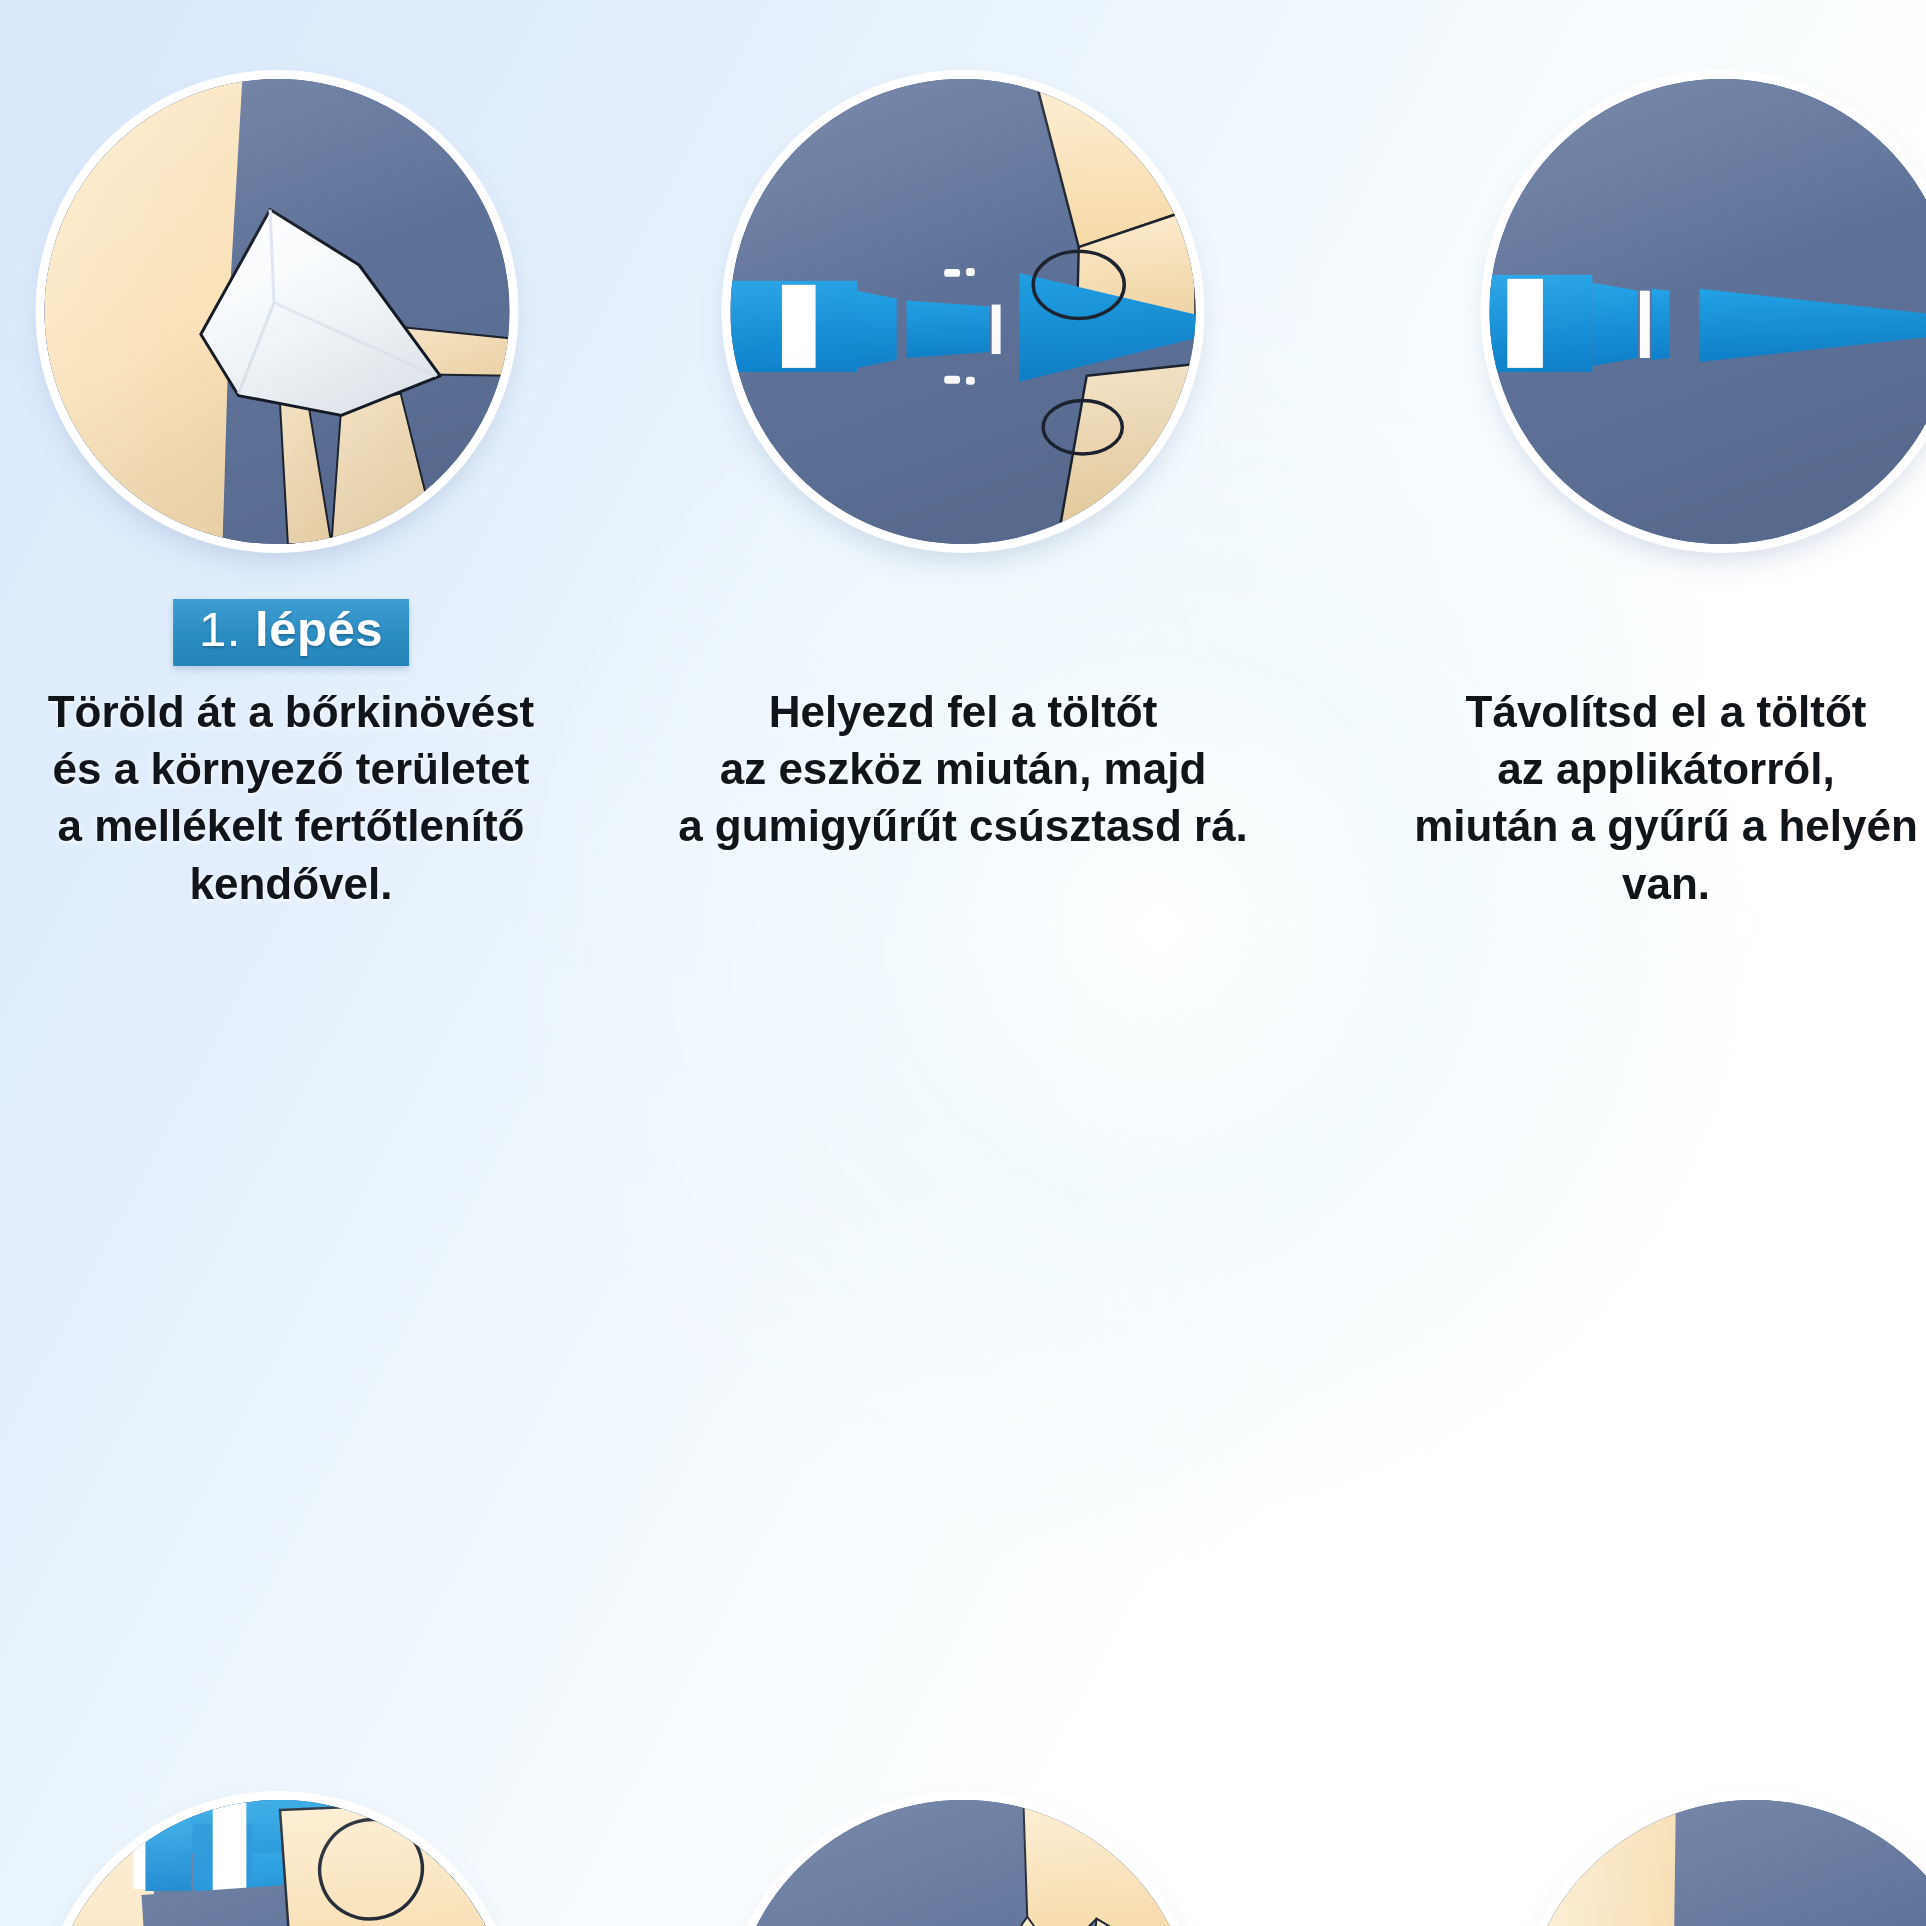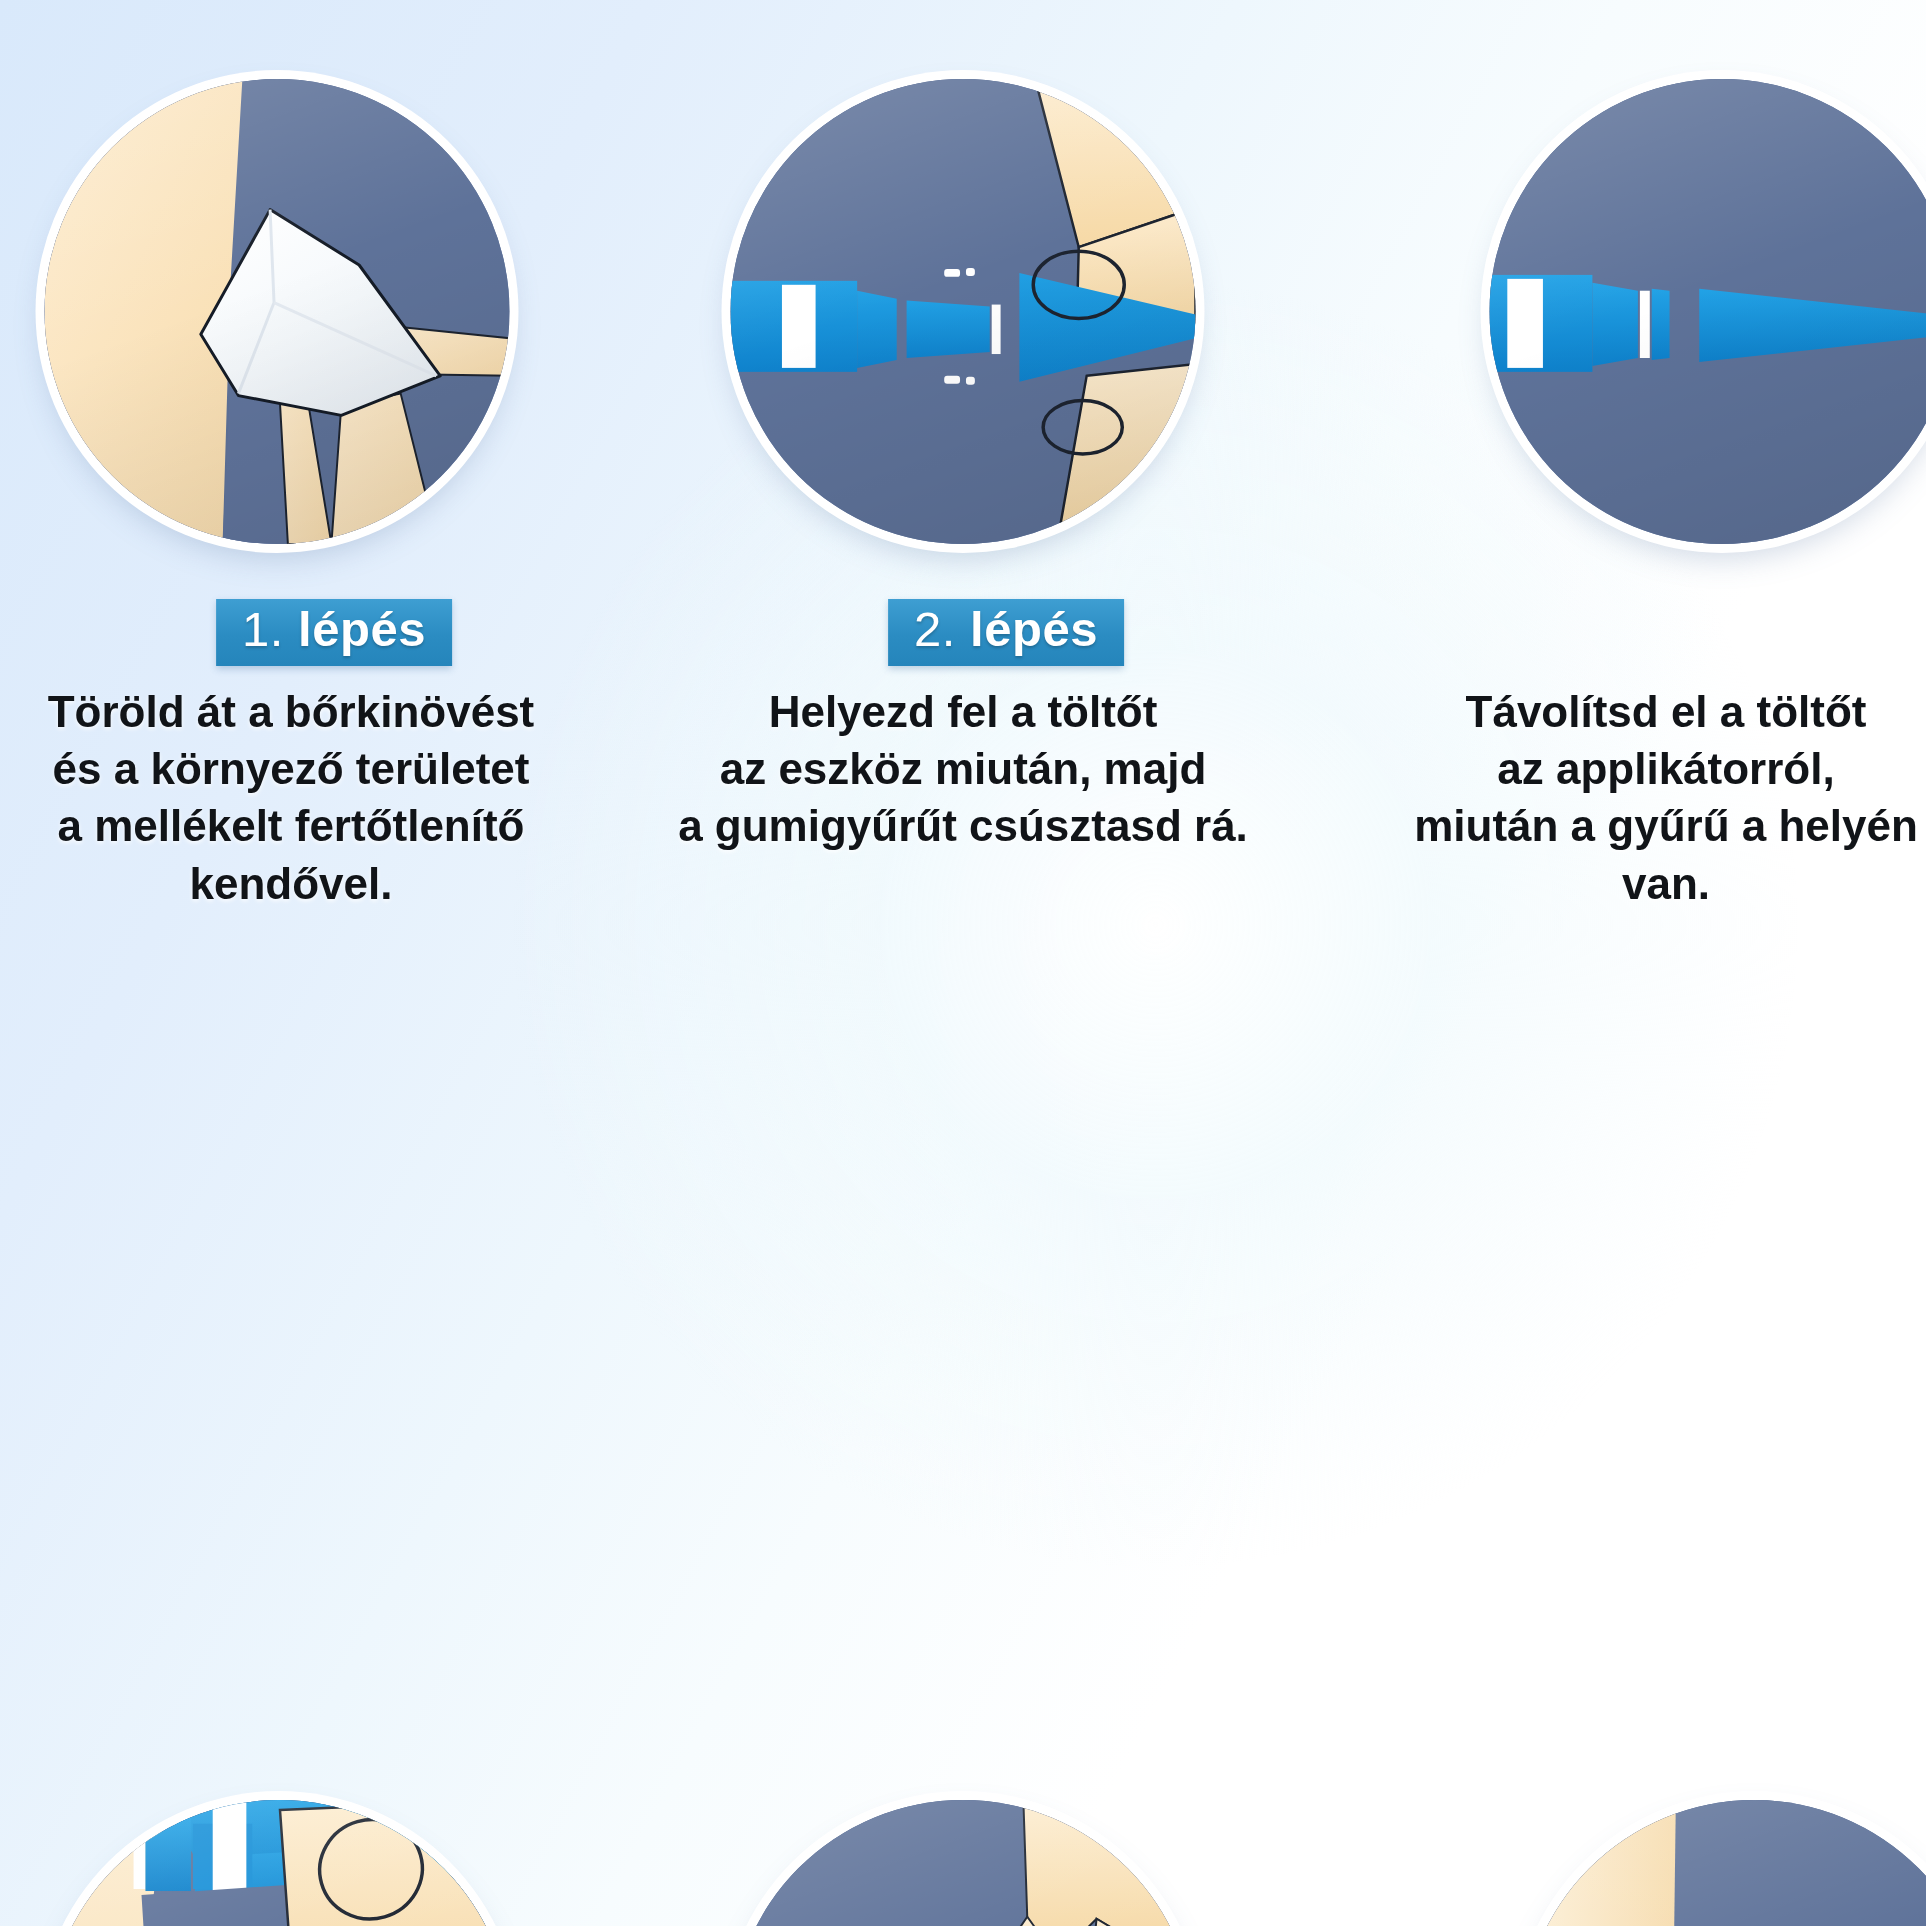--- a/index.html
+++ b/index.html
@@ -41,21 +41,20 @@
     position:absolute;left:50%;transform:translateX(-50%);
     background:linear-gradient(180deg,#3e9ed2 0%,#2b8cc2 55%,#2585bb 100%);
     color:#fff;
     font-size:49px;font-weight:700;
     letter-spacing:0.5px;
     padding:6px 26px 12px 26px;
     line-height:1.0;
     white-space:nowrap;
     box-shadow:0 3px 7px rgba(60,110,160,.30);
     text-shadow:0 2px 3px rgba(0,0,0,.22);
-    margin-left:43px;
   }
   .badge .num{font-weight:400;}
   .caption{
     position:absolute;left:50%;transform:translateX(-50%);
     width:653px;
     text-align:center;
     color:#111418;
     font-size:44px;
     font-weight:700;
     line-height:1.30;
@@ -157,24 +156,20 @@
           <ellipse cx="356" cy="352" rx="40" ry="27" fill="none" stroke="#1d2430" stroke-width="3.5"></ellipse>
           <g fill="#ffffff">
             <rect x="216" y="192" width="16" height="8" rx="3"></rect>
               <rect x="238" y="191" width="9" height="8" rx="3"></rect>
             <rect x="216" y="300" width="16" height="8" rx="3"></rect>
               <rect x="238" y="301" width="9" height="8" rx="3"></rect>
           </g>
         </svg>
         <div class="sheen"></div>
       </div>
-    </div>
-    <div class="badge">
-      <span class="num">2.</span>
-      <span>lépés</span>
     </div>
     <div class="caption">Helyezd fel a töltőt
 az eszköz miután, majd
 a gumigyűrűt csúsztasd rá.</div>
   </div>
 
   <div class="cell r1">
     <div class="circle-wrap">
       <div class="circle">
         <svg class="svgfull" viewBox="0 0 470 470">

